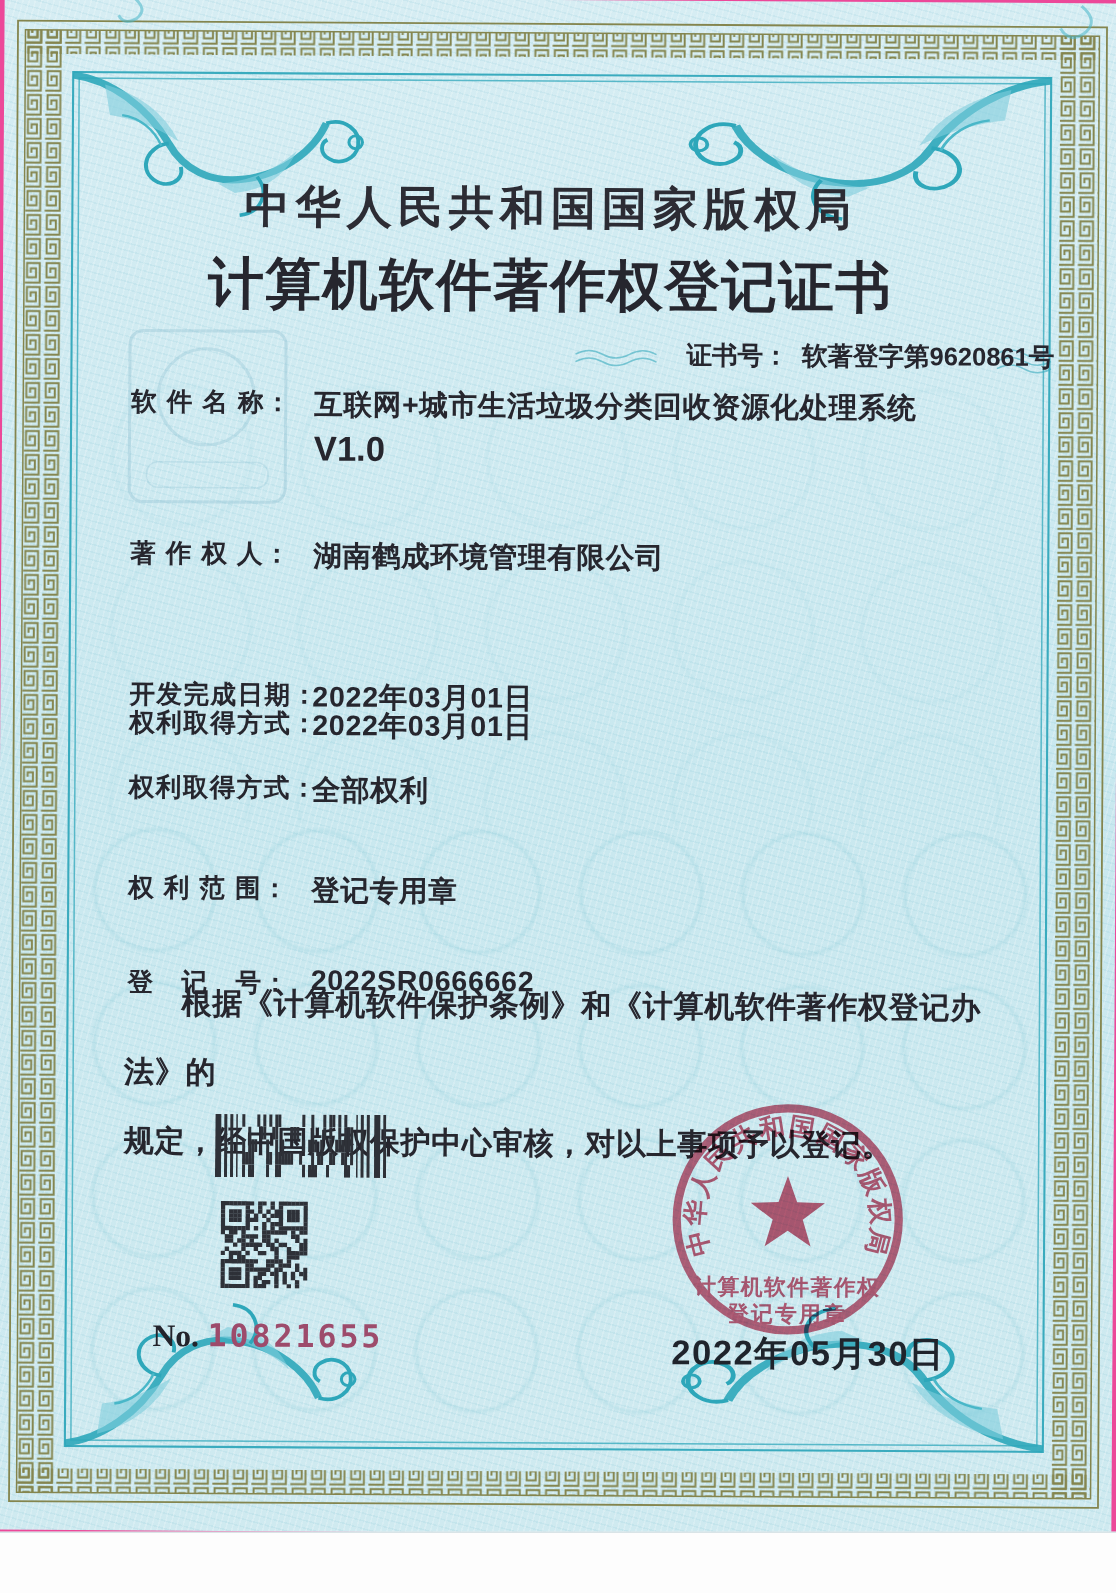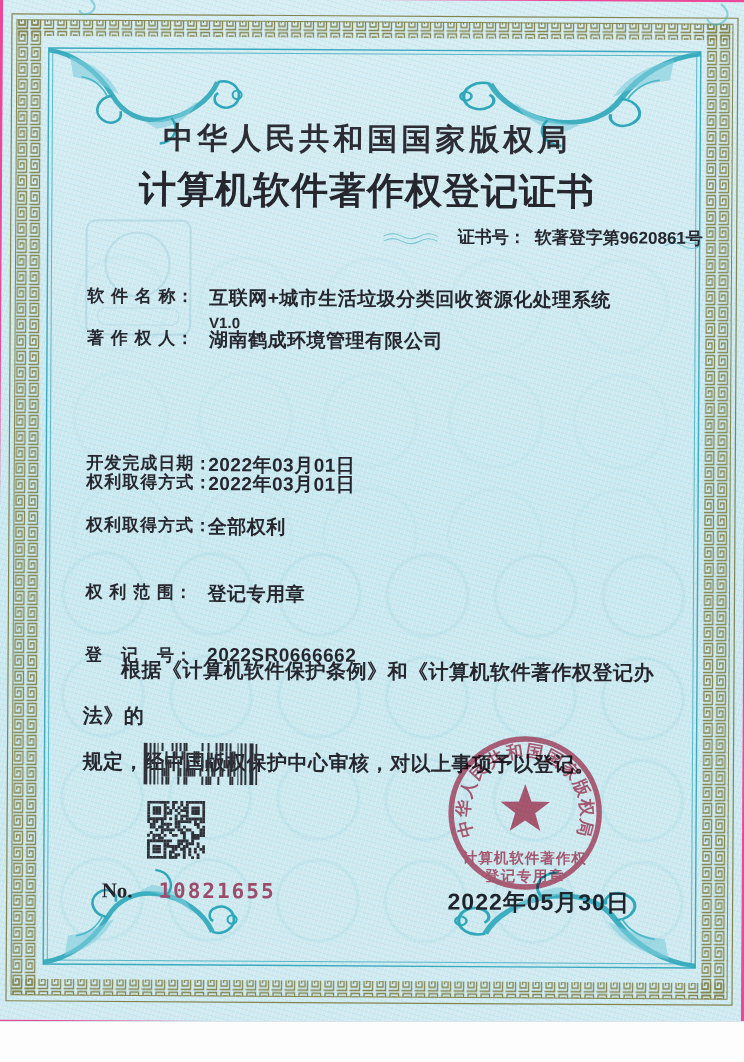--- a/index.html
+++ b/index.html
@@ -24,35 +24,35 @@
   .content{position:absolute;inset:0;color:#272730;}
   .t1{position:absolute;left:0;right:14px;top:119px;text-align:center;
       font-family:"Liberation Serif",serif;font-weight:700;font-size:30px;letter-spacing:4px;color:#2c2c34;}
   .t2{position:absolute;left:0;right:14px;top:166px;text-align:center;
       font-family:"Liberation Serif",serif;font-weight:900;font-size:37px;letter-spacing:1px;color:#26262e;}
   .certno{position:absolute;left:456px;top:225px;font-size:17px;font-weight:700;color:#26262e;}
   .certno .v{margin-left:9px;}
   .frow{position:absolute;left:86px;font-size:17px;font-weight:700;color:#26262e;white-space:nowrap;}
   .frow .lab{letter-spacing:1px;}
   .frow .val{position:absolute;left:122px;top:0;font-size:19px;font-weight:700;letter-spacing:.5px;}
-  .frow .val2{position:absolute;left:122px;top:29px;font-size:15px;font-weight:700;}
-  .r1{top:258px;margin-top:28px;} .r2{top:328px;} .r3{top:453px;} .r4{top:472px;} .r5{top:515px;} .r6{top:582px;} .r7{top:630px;margin-top:15px;}
+  .frow .val2{position:absolute;left:122px;top:29px;font-size:23px;font-weight:700;}
+  .r1{top:258px;} .r2{top:359px;} .r3{top:453px;} .r4{top:472px;} .r5{top:515px;} .r6{top:582px;} .r7{top:630px;margin-top:15px;}
   .para{position:absolute;left:84px;top:648px;width:596px;font-size:20px;font-weight:700;
         color:#26262e;line-height:46px;letter-spacing:.5px;}
   .para .l1{display:block;text-indent:38px;}
   .para .l2{display:block;}
   .watermark{position:absolute;left:84px;top:221px;width:102px;height:112px;border:2px solid rgba(130,185,205,.45);
         border-radius:10px;opacity:.7;}
   .watermark:before{content:"";position:absolute;left:17px;top:10px;width:62px;height:62px;border-radius:50%;
         border:2px solid rgba(130,185,205,.40);}
   .watermark:after{content:"";position:absolute;left:10px;bottom:8px;right:10px;height:16px;
         border:1.5px solid rgba(130,185,205,.35);border-radius:8px;}
   .serial{position:absolute;left:104px;top:880px;font-size:21px;}
   .serial .no{font-family:"Liberation Serif",serif;font-weight:700;color:#23232b;}
-  .serial .num{font-family:"DejaVu Sans Mono",monospace;color:#9d4b6b;letter-spacing:2px;margin-left:20px;font-weight:700;}
+  .serial .num{font-family:"DejaVu Sans Mono",monospace;color:#9d4b6b;letter-spacing:2px;margin-left:0;font-weight:700;}
   .issue-date{position:absolute;left:450px;top:886px;font-size:23px;font-weight:800;letter-spacing:1px;color:#1f242c;}
   .code{position:absolute;}
   #bc-wrap{left:145px;top:744px;}
   #qr-wrap{left:149px;top:802px;}
   .seal{position:absolute;left:432px;top:716px;mix-blend-mode:multiply;opacity:.92;}
 </style>
 </head>
 <body>
 
 <div class="page">

